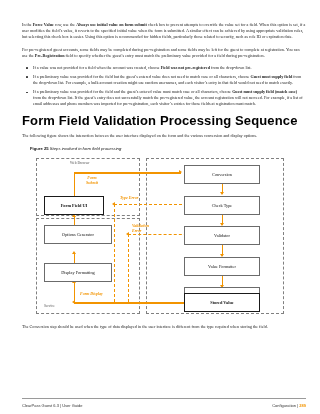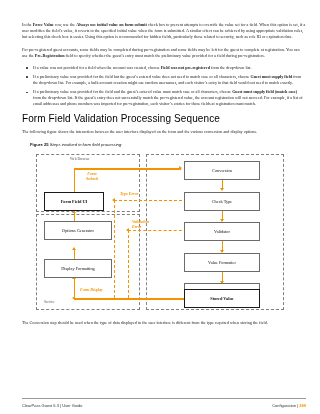--- a/index.html
+++ b/index.html
@@ -39,22 +39,22 @@
   ul.bullets li::before {
     content: "";
     position: absolute;
     left: 4px; top: 2.3px;
     width: 1.7px; height: 1.7px;
     background: #333;
     border-radius: 50%;
   }
   h2.section {
     font-family: "Liberation Sans", sans-serif;
-    font-size: 10px;
-    font-weight: normal;
+    font-size: 13px;
+    font-weight: bold;
     letter-spacing: 0.01em;
     margin: 6px 0 5px 0;
     color: #000;
   }
   .figcap {
     font-family: "Liberation Sans", sans-serif;
     font-size: 4.2px;
     margin: 7px 0 5px 8px;
     color: #111;
   }

